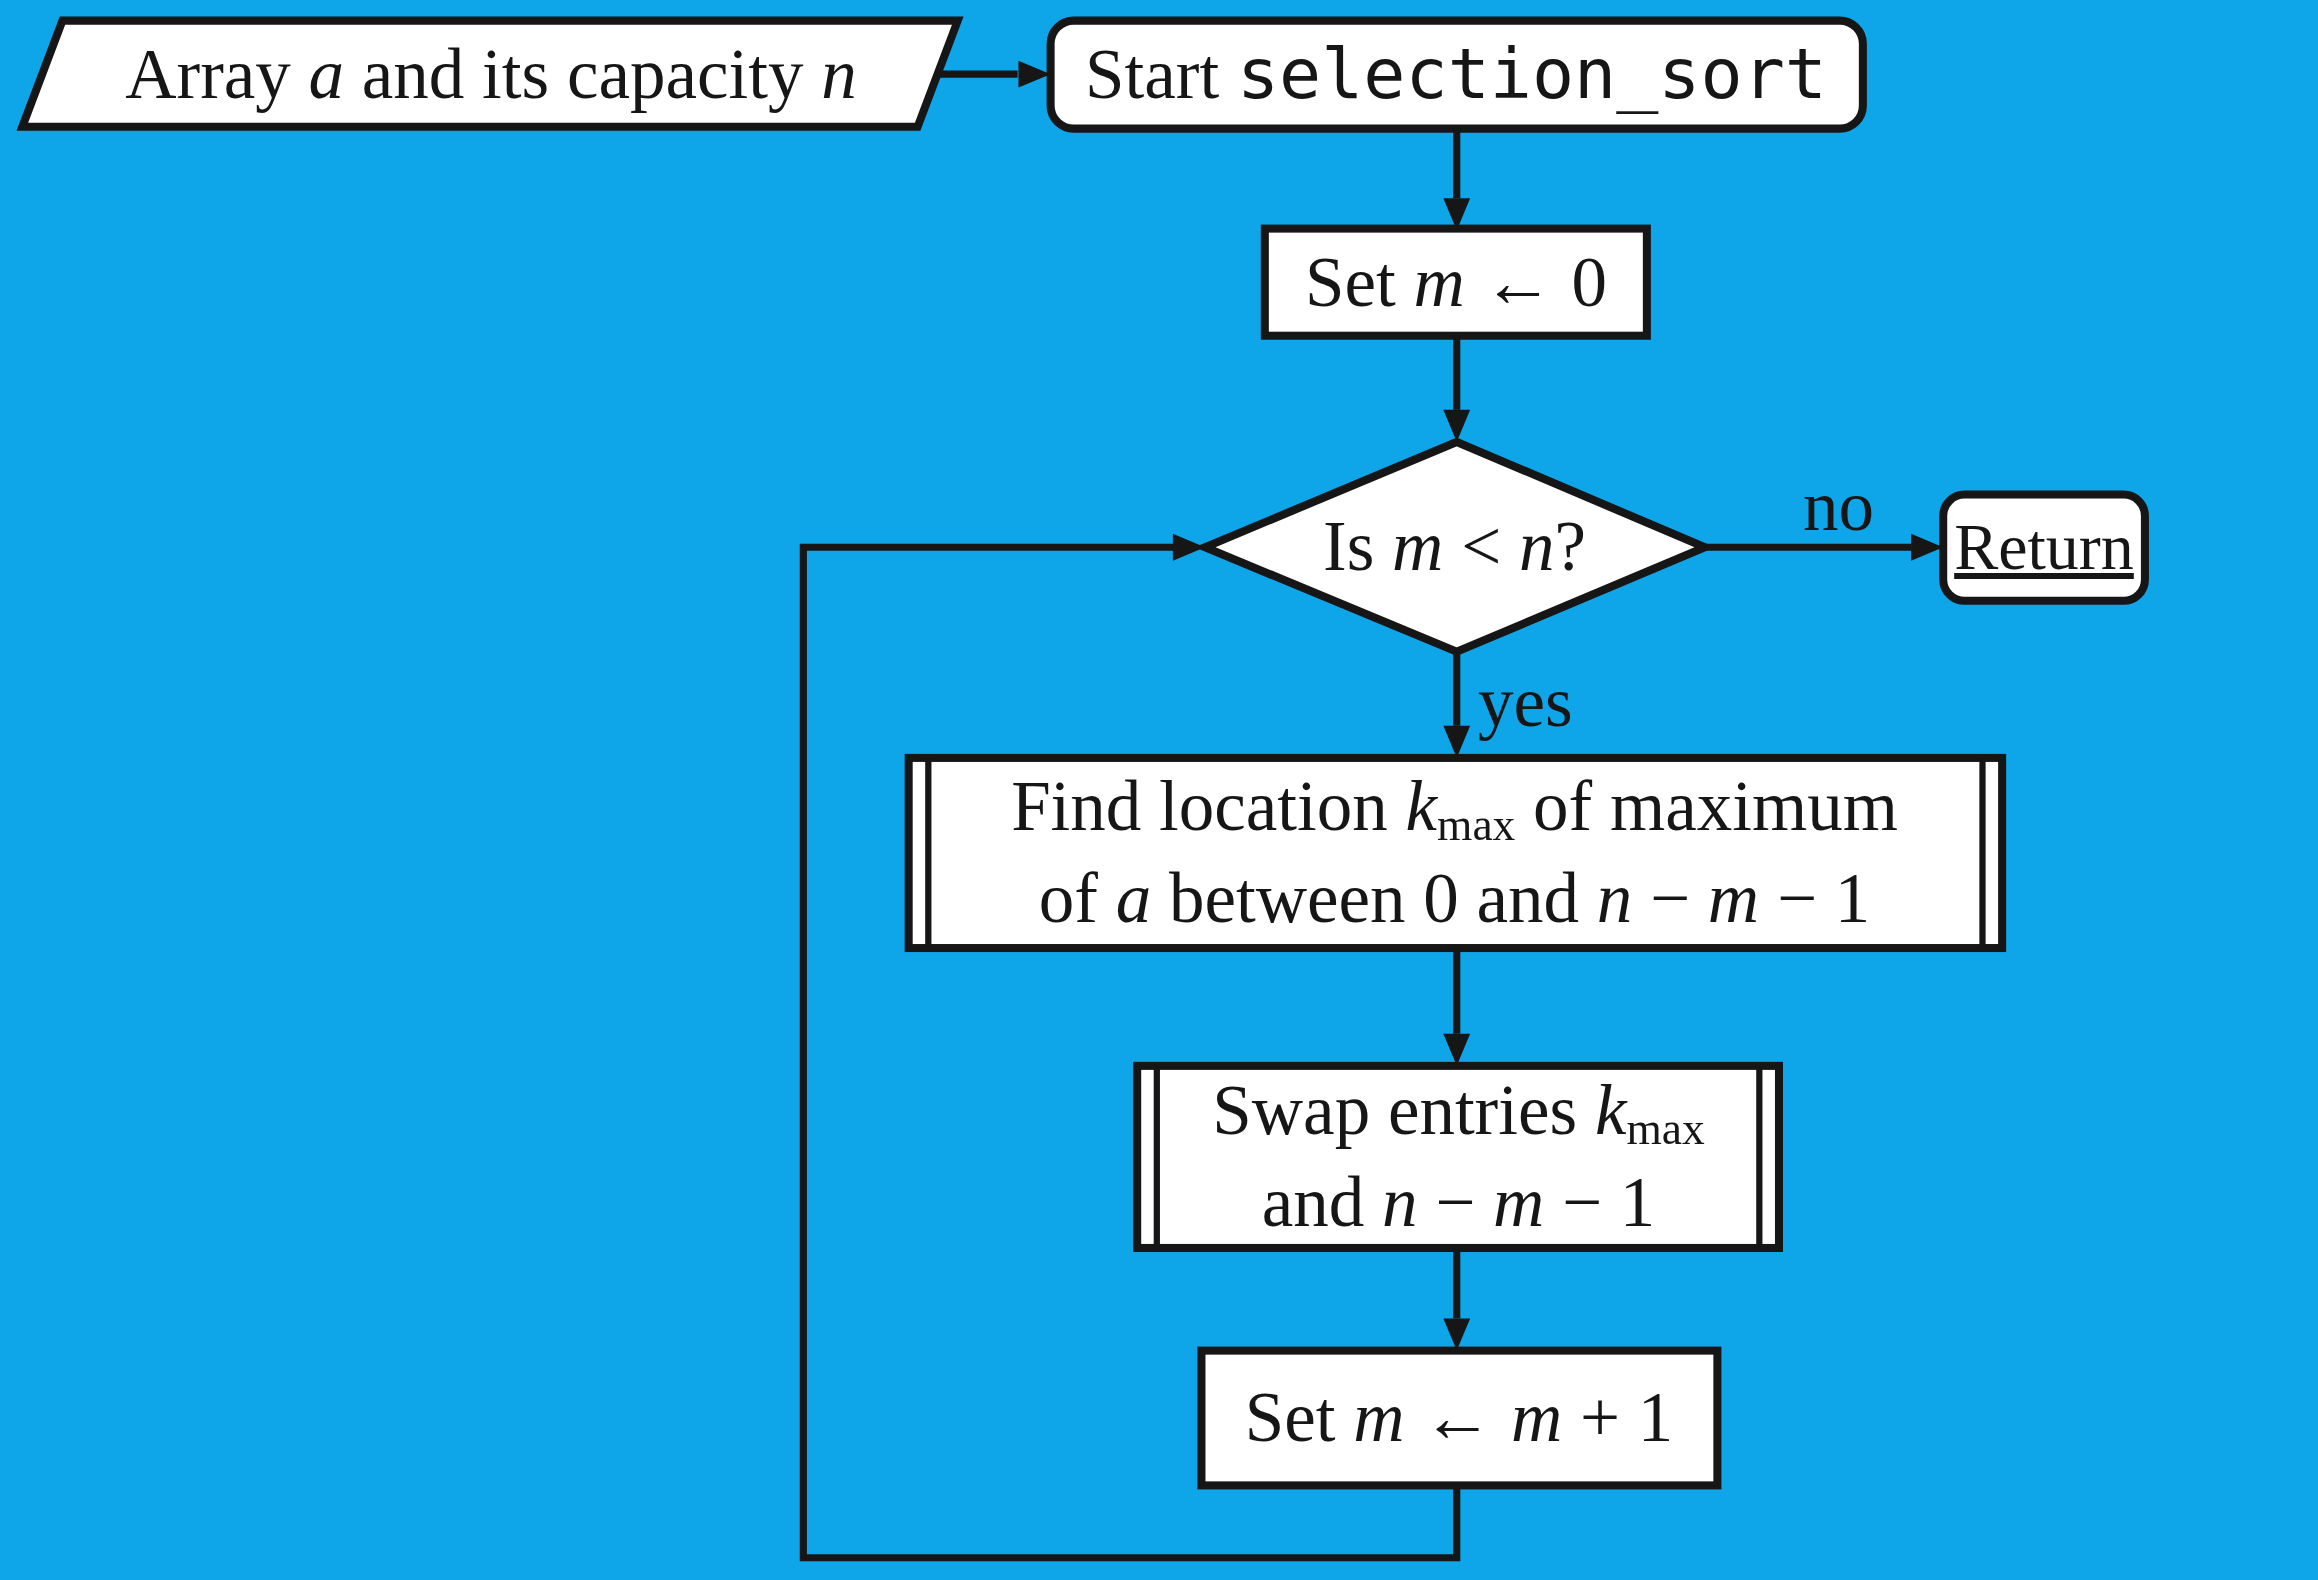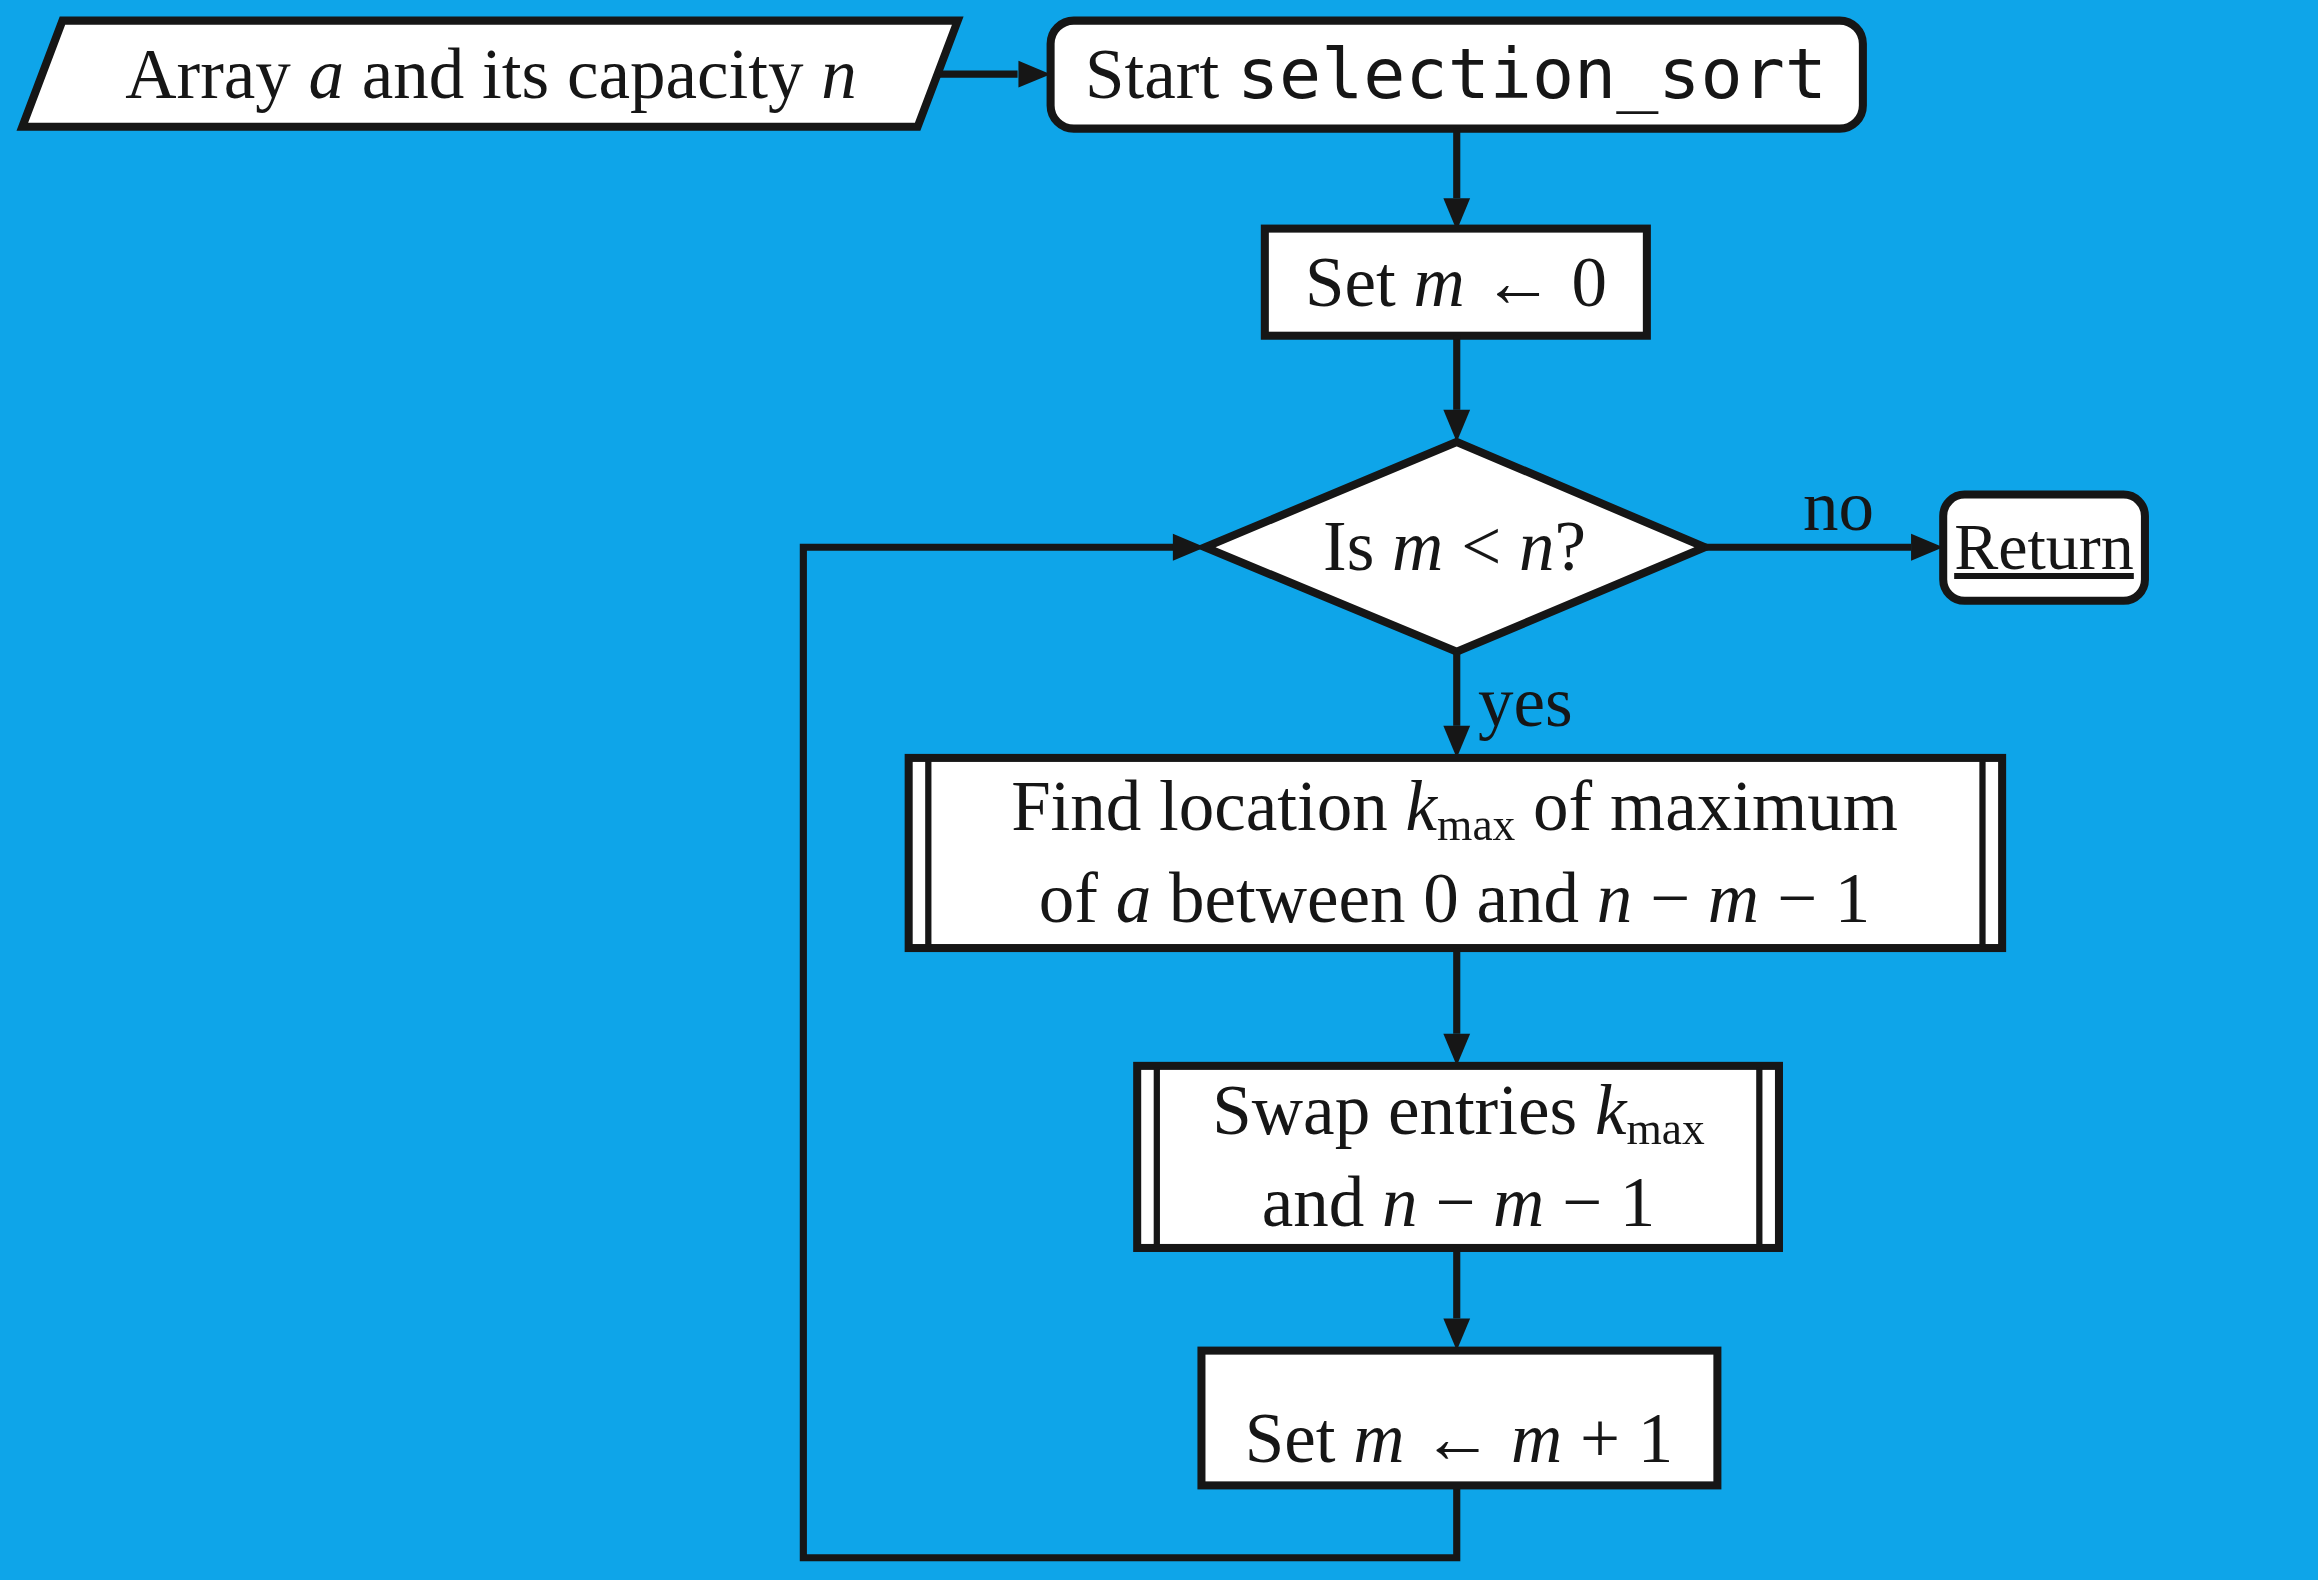--- a/index.html
+++ b/index.html
@@ -93,20 +93,20 @@
   <div class="lbl" style="left:937px;top:763px;width:1035px;height:178px;">
     <span class="line"><span>Find location </span><span class="var">k</span><span class="sub">max</span><span> of maximum</span></span>
     <span class="line"><span>of </span><span class="var">a</span><span> between 0 and </span><span class="var">n</span><span> − </span><span class="var">m</span><span> − 1</span></span>
   </div>
 
   <div class="lbl" style="left:1166px;top:1071px;width:585px;height:171px;">
     <span class="line"><span>Swap entries </span><span class="var">k</span><span class="sub">max</span></span>
     <span class="line"><span>and </span><span class="var">n</span><span> − </span><span class="var">m</span><span> − 1</span></span>
   </div>
 
-  <div class="lbl" style="left:1201px;top:1352px;width:516px;height:131px;justify-content:flex-end;"><span class="line"><span>Set </span><span class="var">m</span><span> ← </span><span class="var">m</span><span> + 1</span></span>
+  <div class="lbl" style="left:1201px;top:1352px;width:516px;height:131px;"><span class="line"><span>Set </span><span class="var">m</span><span> ← </span><span class="var">m</span><span> + 1</span></span>
   </div>
 
   <div class="edge-lbl" style="left:1803px;top:466px;">no</div>
   <div class="edge-lbl" style="left:1478px;top:662px;">yes</div>
 
 </div>
 
 
 </body></html>

